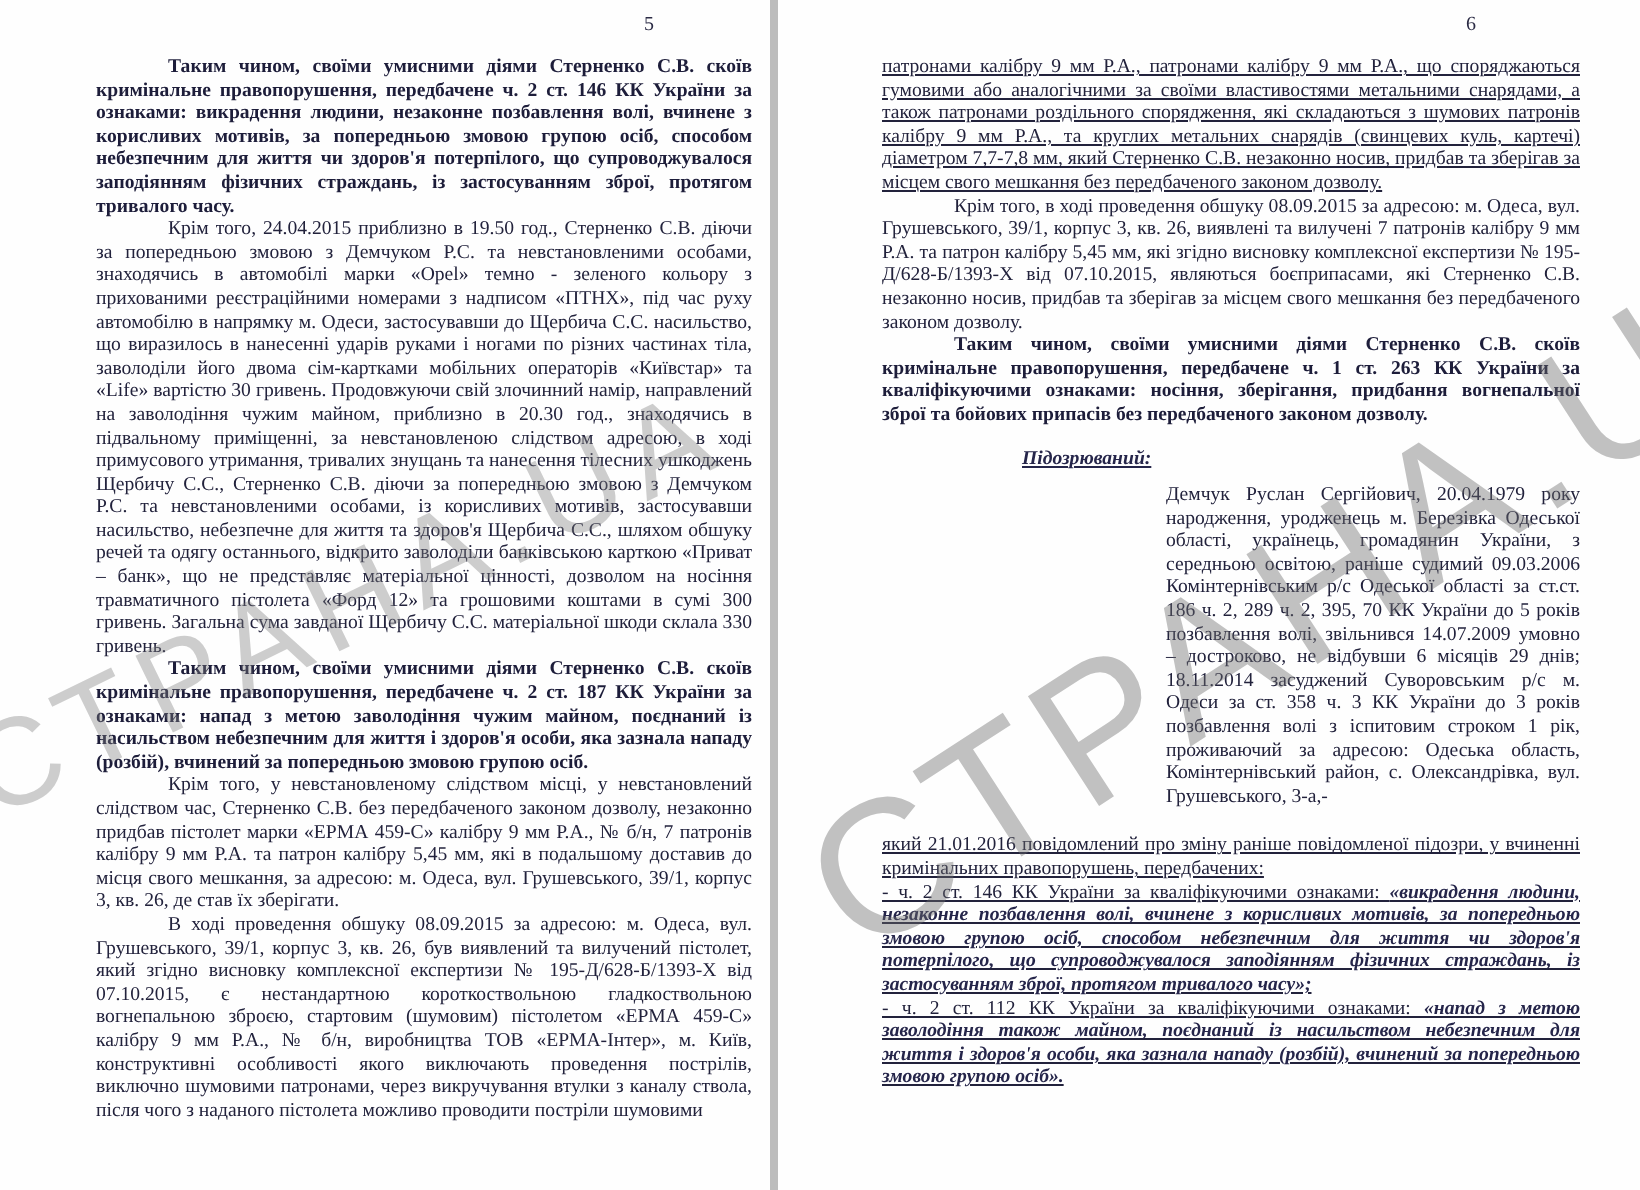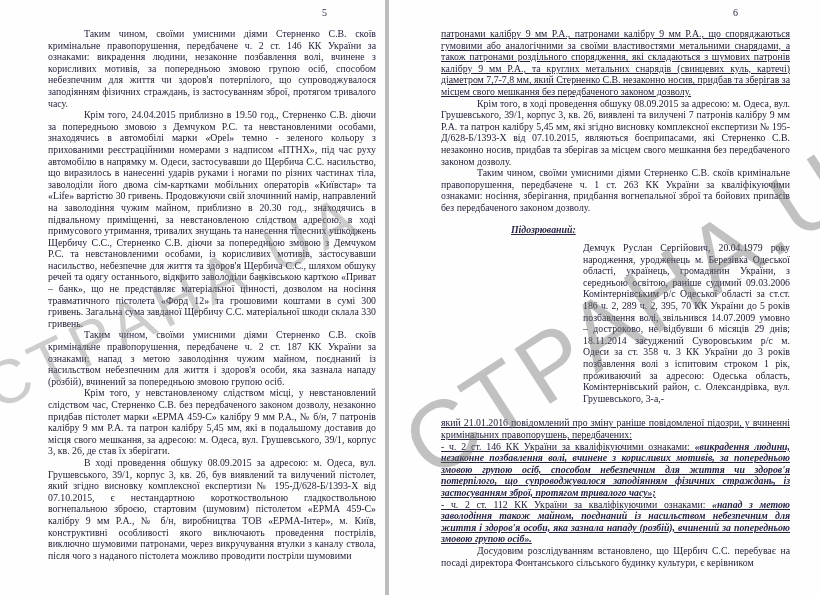--- a/index.html
+++ b/index.html
@@ -23,21 +23,21 @@
   .page.left .page-number{left:322px;}
   .page.right .page-number{left:343px;}
   .content p{margin:0;text-align:justify;text-indent:36px;}
   .content p.noindent{text-indent:0;text-decoration:underline;}
   .content p.heading{
     text-indent:0;text-align:left;margin:10px 0 7px 70px;
   }
   .content p.heading .seg-bold-italic{text-decoration:underline;}
   .content p.block{margin-left:142px;text-indent:0;margin-bottom:13px;}
   .seg-normal{font-weight:400;}
-  .seg-bold{font-weight:400;color:#1d1d3a;}
+  .seg-bold{font-weight:700;color:#1d1d3a;}
   .seg-bold-italic{font-weight:700;font-style:italic;color:#25254a;}
   .watermark{
     position:absolute;white-space:nowrap;pointer-events:none;z-index:6;
     font-family:"Liberation Sans","DejaVu Sans",sans-serif;font-weight:400;
   }
   .wm-left{
     left:-12px;top:386px;
     transform:rotate(-26deg);transform-origin:0 50%;
     font-size:62px;letter-spacing:7px;color:rgba(125,125,125,0.38);
   }
@@ -70,18 +70,17 @@
     <span class="page-number">6</span>
     <div class="content">
         <p class="noindent"><span class="seg-normal">патронами калібру 9 мм Р.А., патронами калібру 9 мм Р.А., що споряджаються гумовими або аналогічними за своїми властивостями метальними снарядами, а також патронами роздільного спорядження, які складаються з шумових патронів калібру 9 мм Р.А., та круглих метальних снарядів (свинцевих куль, картечі) діаметром 7,7-7,8 мм, який Стерненко С.В. незаконно носив, придбав та зберігав за місцем свого мешкання без передбаченого законом дозволу.</span></p>
         <p class="indent"><span class="seg-normal">Крім того, в ході проведення обшуку 08.09.2015 за адресою: м. Одеса, вул. Грушевського, 39/1, корпус 3, кв. 26,  виявлені та вилучені 7 патронів калібру 9 мм Р.А. та патрон калібру 5,45 мм, які згідно висновку комплексної експертизи № 195-Д/628-Б/1393-Х від 07.10.2015, являються боєприпасами, які Стерненко С.В. незаконно носив, придбав та зберігав за місцем свого мешкання без передбаченого законом дозволу.</span></p>
         <p class="indent"><span class="seg-bold">Таким чином, своїми умисними діями Стерненко С.В. скоїв кримінальне правопорушення, передбачене ч. 1 ст. 263 КК України за кваліфікуючими ознаками: носіння, зберігання, придбання вогнепальної зброї та бойових припасів без передбаченого законом дозволу.</span></p>
         <p class="heading"><span class="seg-bold-italic">Підозрюваний:</span></p>
         <p class="block"><span class="seg-normal">Демчук Руслан Сергійович, 20.04.1979 року народження, уродженець м. Березівка Одеської області, українець, громадянин України, з середньою освітою, раніше судимий 09.03.2006 Комінтернівським р/с Одеської області за ст.ст. 186 ч. 2, 289 ч. 2, 395, 70 КК України до 5 років позбавлення волі, звільнився 14.07.2009 умовно – достроково, не відбувши 6 місяців 29 днів; 18.11.2014 засуджений Суворовським р/с м. Одеси за ст. 358 ч. 3 КК України до 3 років позбавлення волі з іспитовим строком 1 рік, проживаючий за адресою: Одеська область, Комінтернівський район, с. Олександрівка, вул. Грушевського, 3-а,-</span></p>
         <p class="noindent"><span class="seg-normal">який 21.01.2016 повідомлений про зміну раніше повідомленої підозри, у вчиненні кримінальних правопорушень, передбачених:</span></p>
         <p class="noindent"><span class="seg-normal">- ч. 2 ст. 146 КК України за кваліфікуючими ознаками: </span><span class="seg-bold-italic">«викрадення людини, незаконне позбавлення волі, вчинене з корисливих мотивів, за попередньою змовою групою осіб, способом небезпечним для життя чи здоров'я потерпілого, що супроводжувалося заподіянням фізичних страждань, із застосуванням зброї, протягом тривалого часу»;</span></p>
         <p class="noindent"><span class="seg-normal">- ч. 2 ст. 112 КК України за кваліфікуючими ознаками: </span><span class="seg-bold-italic">«напад з метою заволодіння також майном, поєднаний із  насильством небезпечним для життя і здоров'я особи, яка зазнала нападу (розбій), вчинений за попередньою змовою групою осіб».</span></p>
-        <p class="indent"><span class="seg-normal">Досудовим розслідуванням встановлено, що Щербич С.С. перебуває на посаді директора Фонтанського сільського будинку культури, є керівником</span></p>
       </div>
     <div class="watermark wm-right">СТРАНА.UA</div>
   </div>
 
 </div>
 
 </body></html>

